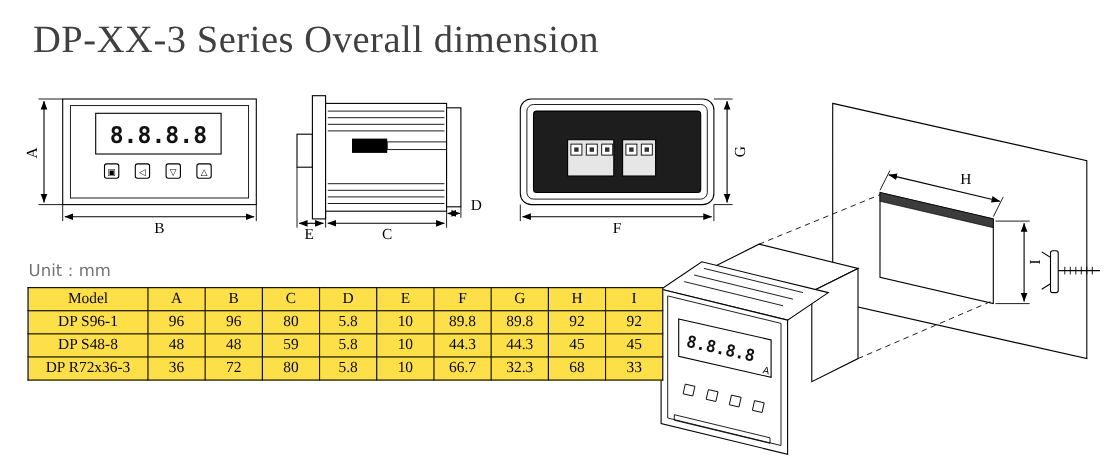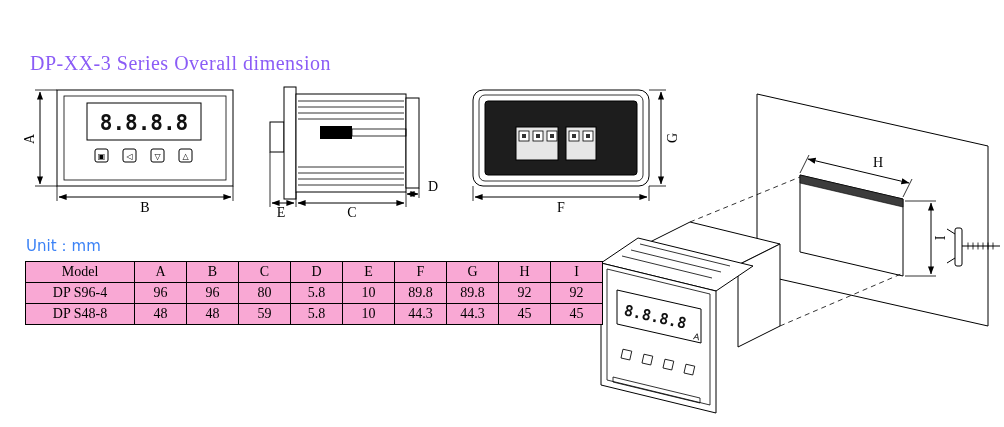--- a/index.html
+++ b/index.html
@@ -1,20 +1,20 @@
 <!DOCTYPE html>
 <html><head>
 <meta charset="utf-8">
 <style>
   html,body{margin:0;padding:0;}
   body{width:1004px;height:427px;background:#fff;position:relative;overflow:hidden;font-family:"Liberation Serif",serif;}
-  .title{position:absolute;left:30px;top:16px;font-size:20px;color:#8b5cf6;letter-spacing:0.5px;margin-top:36px;}
-  .unit-label{position:absolute;left:26px;top:237px;font-size:15px;font-family:"DejaVu Sans",sans-serif;color:#3b82f6;}
+  .title{position:absolute;left:30px;top:16px;font-size:35px;color:#404040;letter-spacing:0.5px;}
+  .unit-label{position:absolute;left:26px;top:237px;font-size:15px;font-family:"DejaVu Sans",sans-serif;color:#737373;}
   svg.drawings{position:absolute;left:0;top:0;}
-  table.dims{position:absolute;left:25px;top:261px;border-collapse:collapse;background:#f9a8d4;}
+  table.dims{position:absolute;left:25px;top:261px;border-collapse:collapse;background:#fde047;}
   .dims th,.dims td{border:1px solid #000;font-size:14px;font-weight:normal;text-align:center;height:20px;padding:0 2px;font-family:"Liberation Serif",serif;color:#000;}
   .col-model{width:104px;}
   .col-num{width:47px;}
   text{fill:#000;}
   .dimlbl{font-size:14px;font-family:"Liberation Serif",serif;}
   .digits{font-family:"DejaVu Sans Mono",monospace;font-weight:bold;fill:#111;}
   .btnglyph{font-size:8px;font-family:"DejaVu Sans",sans-serif;}
   .ln{stroke:#000;stroke-width:1;fill:none;}
   .thin{stroke:#000;stroke-width:0.8;fill:none;}
   .shape{stroke:#000;fill:#fff;stroke-width:1;}
@@ -188,21 +188,21 @@
       <th class="col-num">D</th>
       <th class="col-num">E</th>
       <th class="col-num">F</th>
       <th class="col-num">G</th>
       <th class="col-num">H</th>
       <th class="col-num">I</th>
     </tr>
   </thead>
   <tbody>
     <tr>
-      <td>DP S96-4</td>
+      <td>DP S96-1</td>
       <td>96</td>
       <td>96</td>
       <td>80</td>
       <td>5.8</td>
       <td>10</td>
       <td>89.8</td>
       <td>89.8</td>
       <td>92</td>
       <td>92</td>
     </tr>
@@ -211,14 +211,26 @@
       <td>48</td>
       <td>48</td>
       <td>59</td>
       <td>5.8</td>
       <td>10</td>
       <td>44.3</td>
       <td>44.3</td>
       <td>45</td>
       <td>45</td>
     </tr>
+    <tr>
+      <td>DP R72x36-3</td>
+      <td>36</td>
+      <td>72</td>
+      <td>80</td>
+      <td>5.8</td>
+      <td>10</td>
+      <td>66.7</td>
+      <td>32.3</td>
+      <td>68</td>
+      <td>33</td>
+    </tr>
   </tbody>
 </table>
 
 </body></html>

